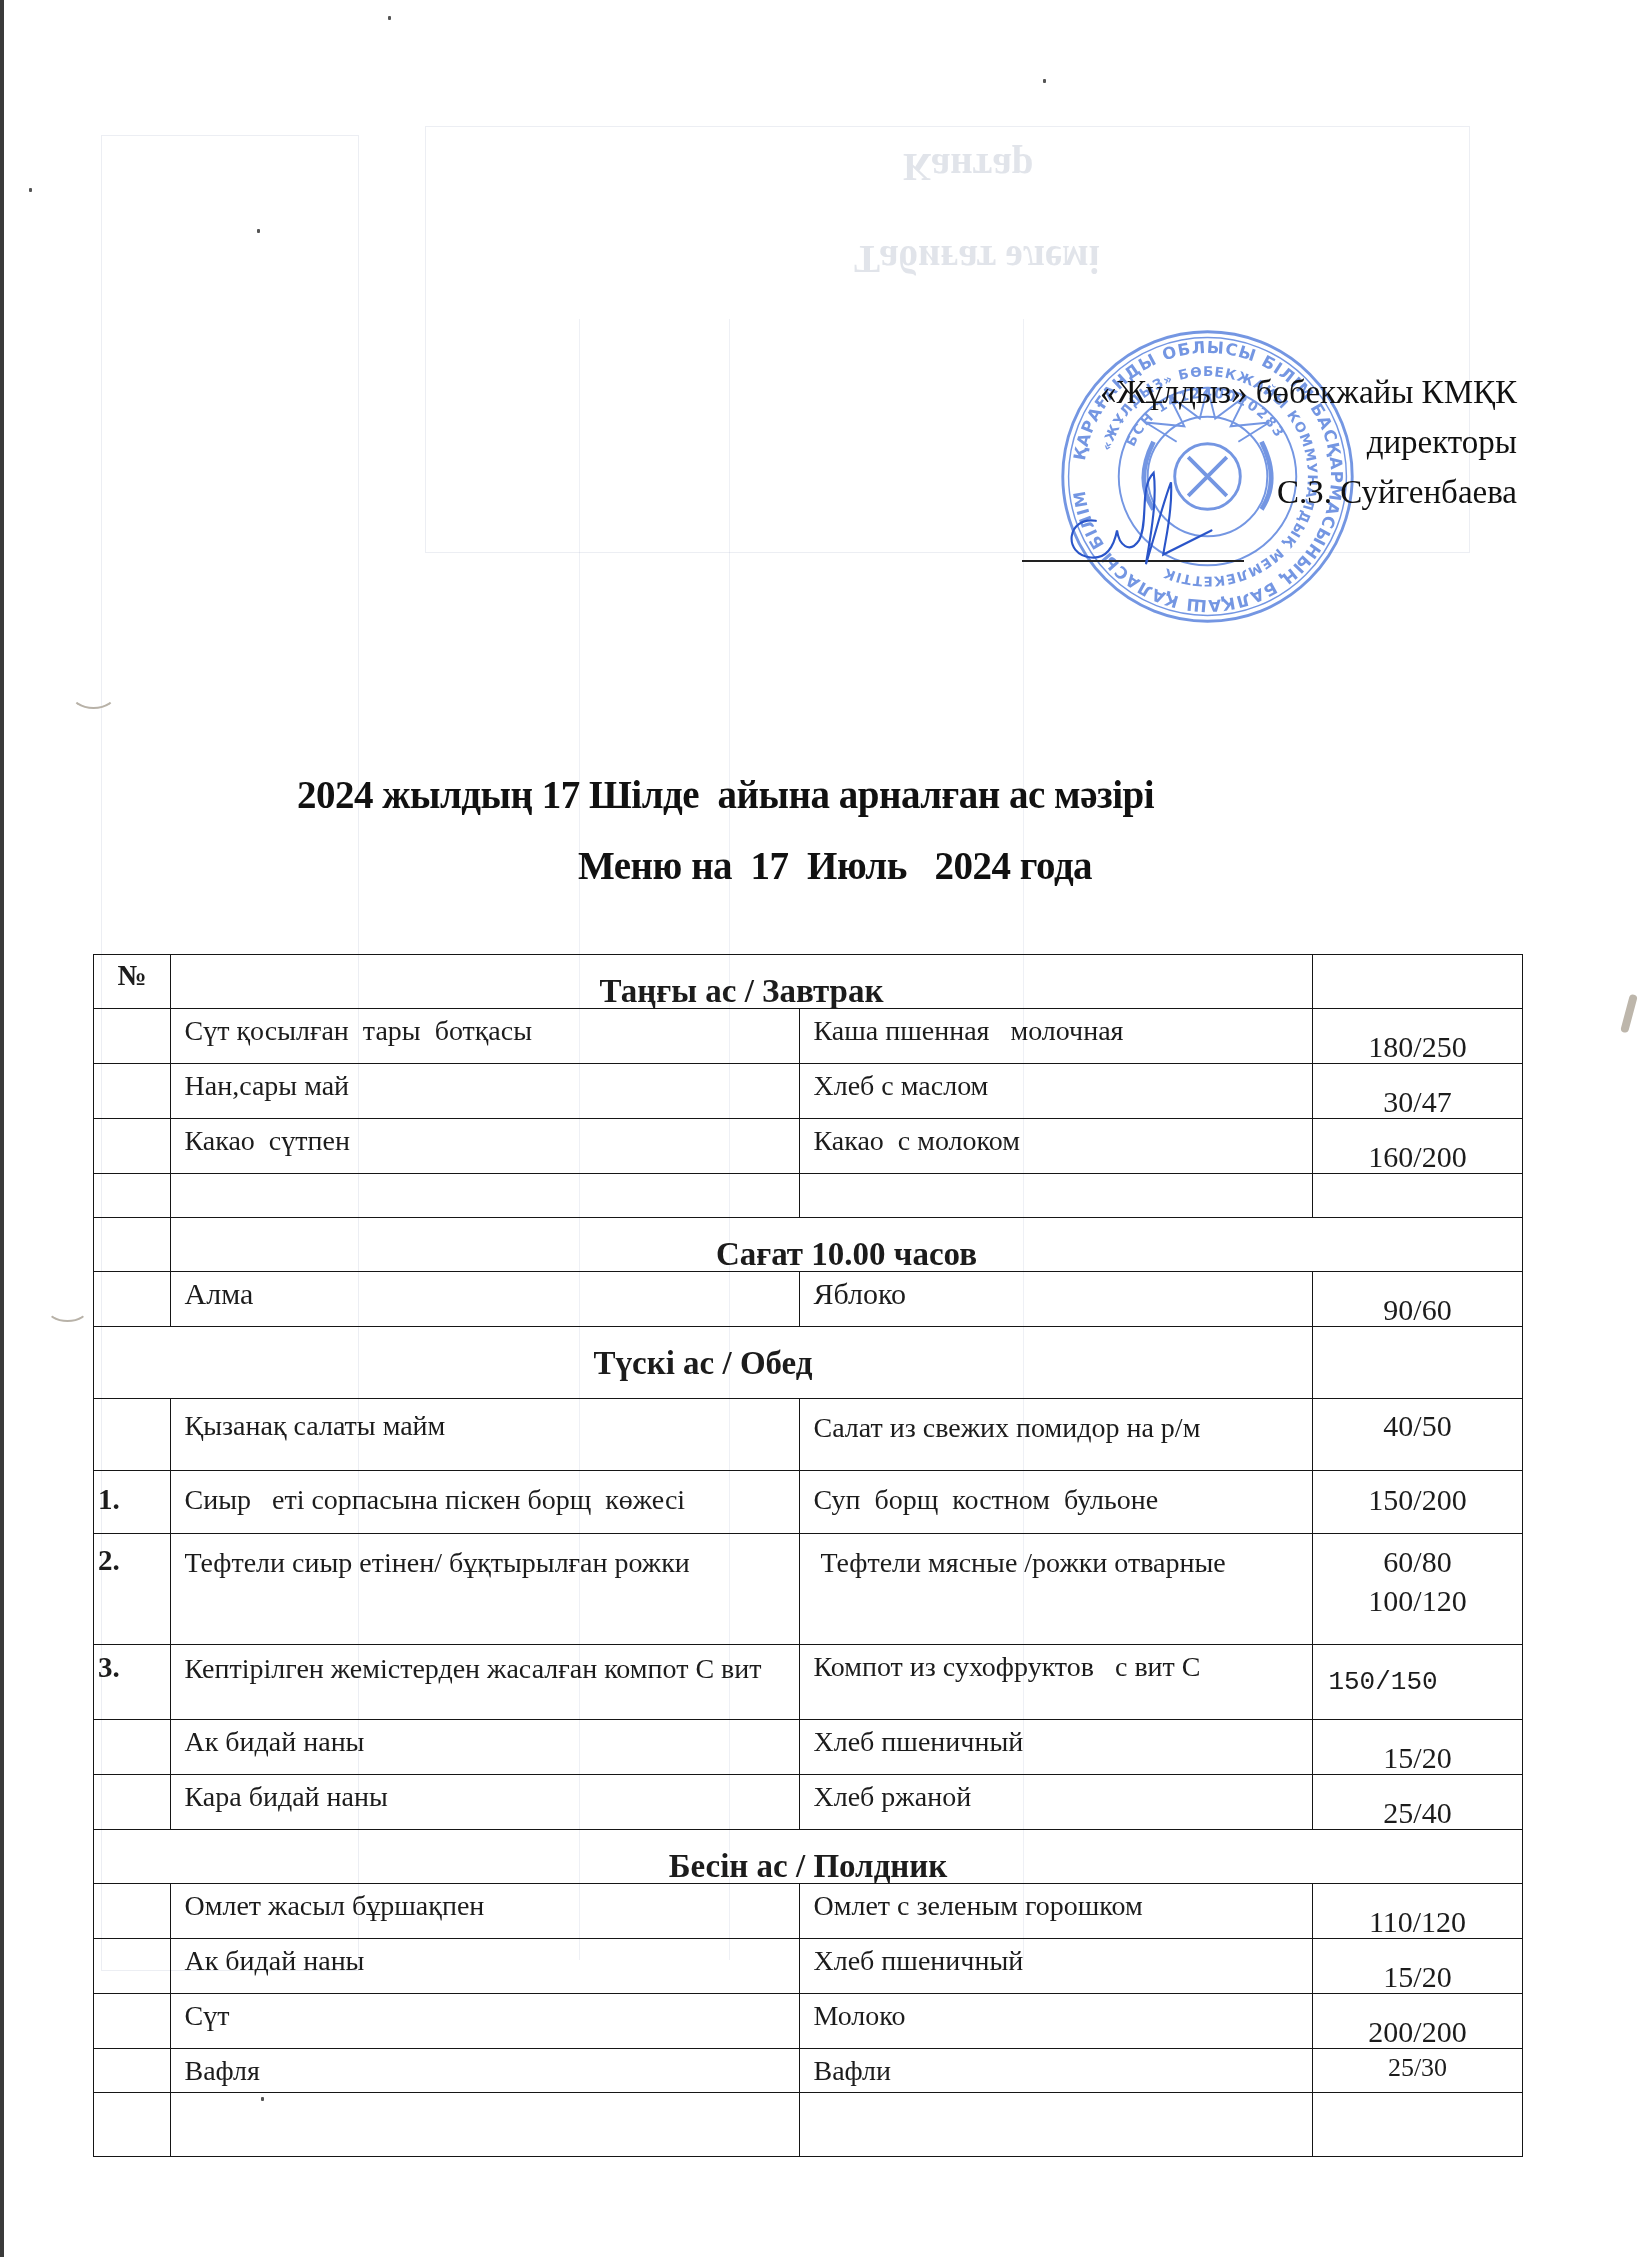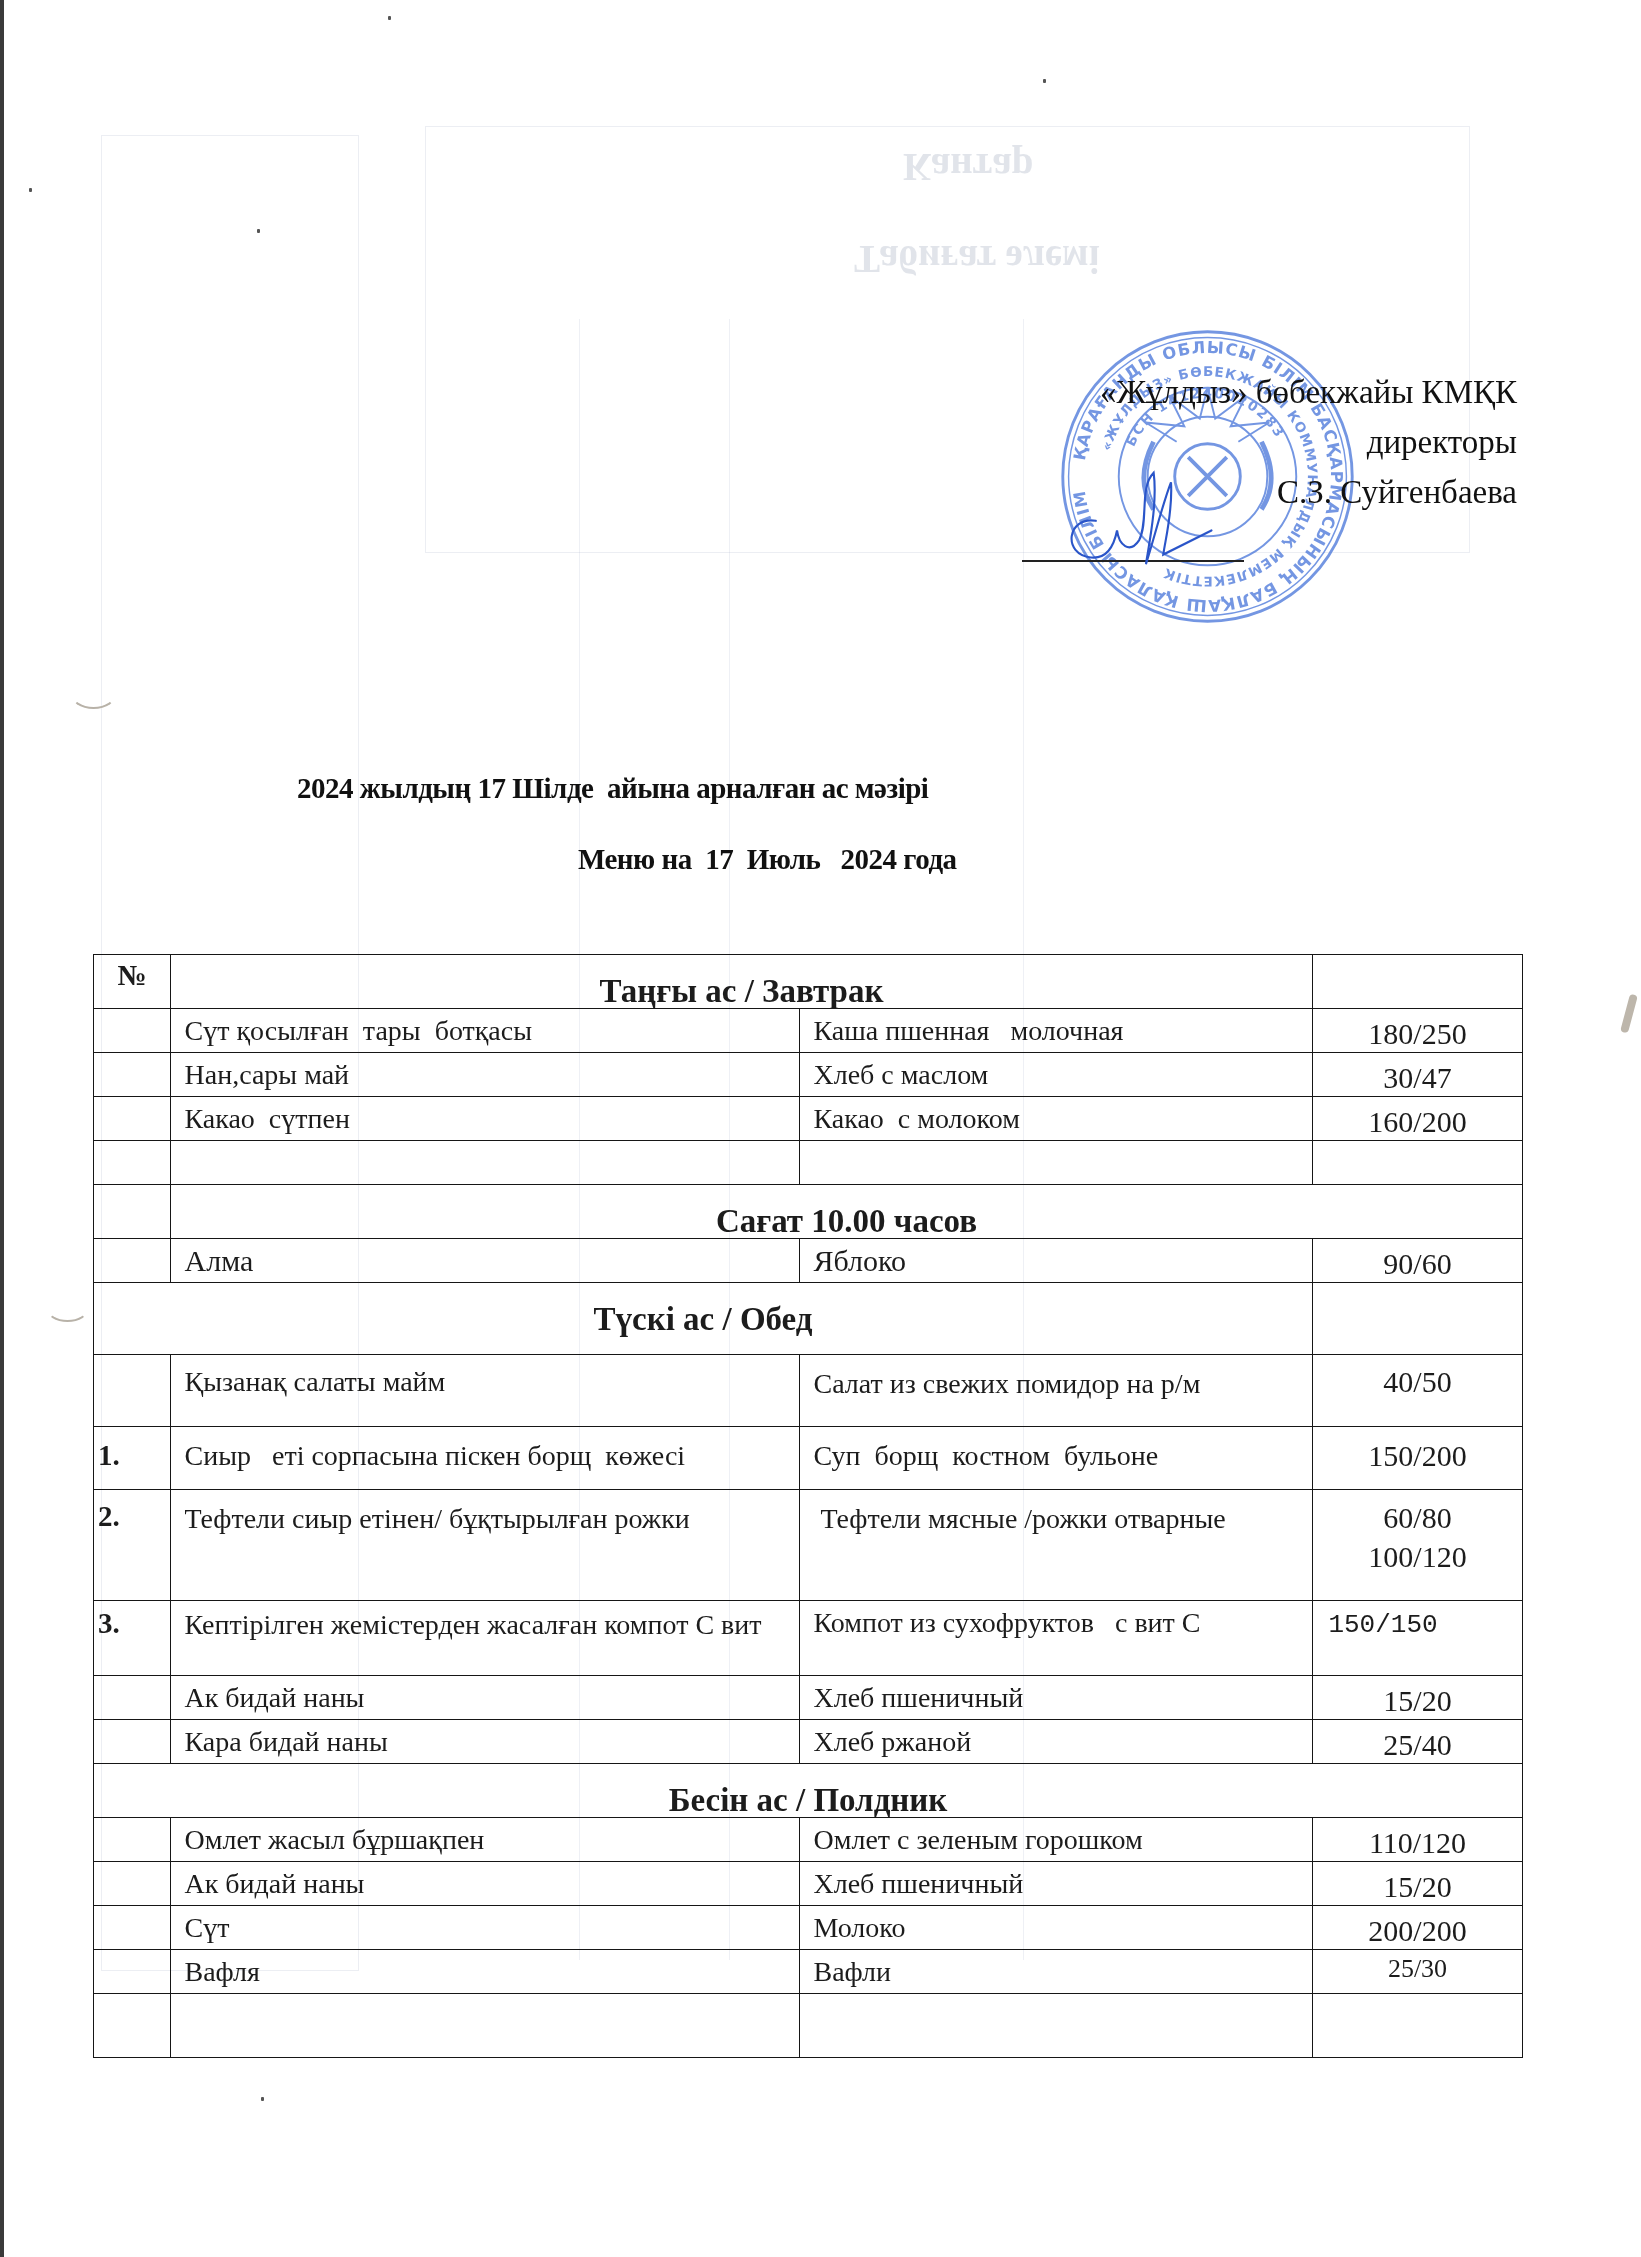--- a/index.html
+++ b/index.html
@@ -20,29 +20,29 @@
 
   
   .approval { position: absolute; right: 124px; top: 367px; text-align: right; font-size: 33px; line-height: 50px; color: #111; }
   .approval div { white-space: nowrap; }
   .sign-line { position: absolute; left: 1022px; top: 560px; width: 222px; height: 1.9px; background: #222; }
 
   .stamp { position: absolute; left: 1057px; top: 326px; width: 301px; height: 301px; opacity: 0.72; }
   .signature { position: absolute; left: 1057px; top: 463px; width: 174px; height: 106px; }
 
   
-  .title { position: absolute; font-weight: bold; font-size: 29px; letter-spacing: -0.5px; white-space: pre; color: #111; }
+  .title { position: absolute; font-weight: bold; font-size: 39px; letter-spacing: -0.5px; white-space: pre; color: #111; }
   .title-kz { left: 297px; top: 772px; }
   .title-ru { left: 578px; top: 823px; margin-top: 20px; }
 
   
   .menu { position: absolute; left: 93px; top: 954px; width: 1428px; border-collapse: collapse; table-layout: fixed; }
   .menu td { border: 1.9px solid #161616; padding: 0 13.5px; font-size: 28px; line-height: 33px; vertical-align: top; color: #1c1c1c; }
   .menu td.no { padding: 3.9px 3.9px; font-weight: bold; font-size: 29px; text-align: left; }
-  .menu td.portion { text-align: center; font-size: 30px; padding-top: 8px; }
+  .menu td.portion { text-align: center; font-size: 30px; padding-top: 21px; }
   .menu td.portion.left { text-align: left; padding-left: 15.4px; font-size: 26px; font-family: Liberation Mono, monospace; }
   .menu td.portion.small { font-size: 26px; }
   .menu td.section { text-align: center; font-weight: bold; font-size: 33px; padding-top: 20px; }
   .menu td.kz, .menu td.ru { padding-top: 4.8px; }
   .h46 { height: 44px; }
   .pl { white-space: pre; }
 </style>
 </head>
 <body>
 

